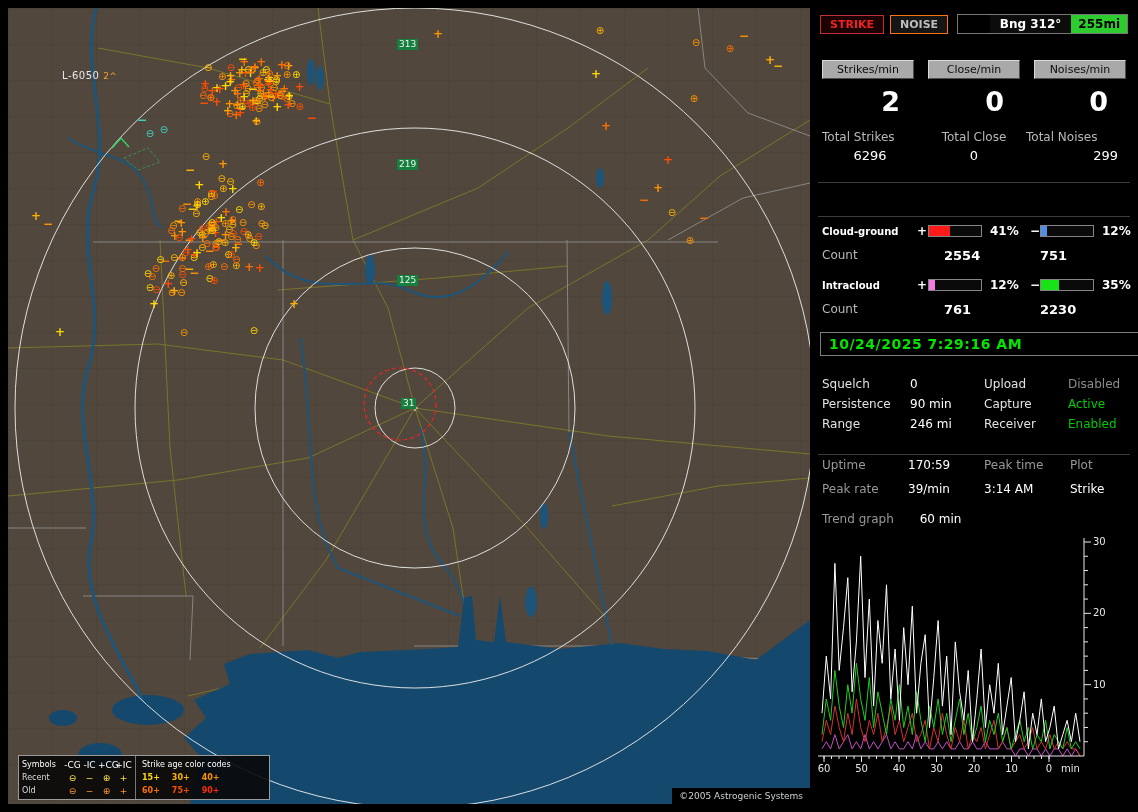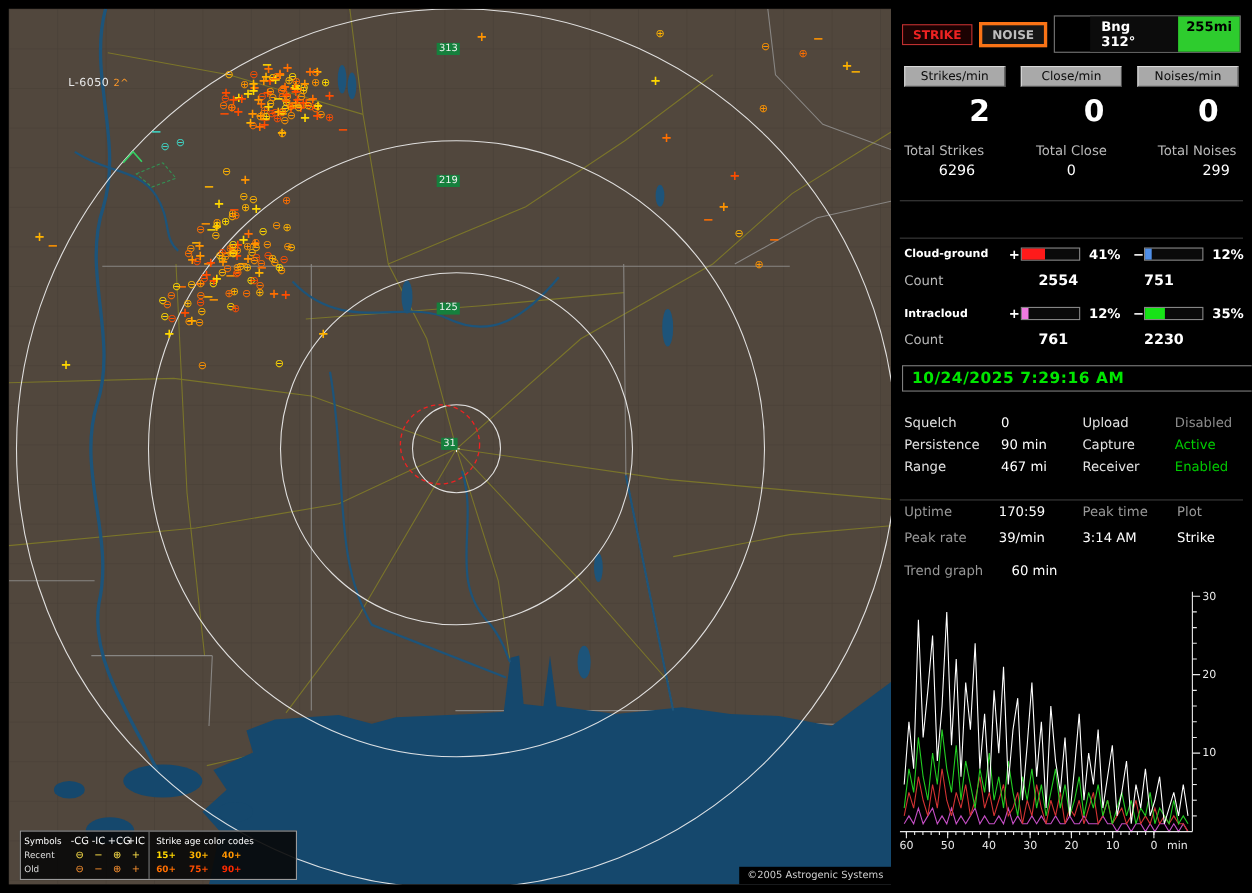--- a/index.html
+++ b/index.html
@@ -25,36 +25,36 @@
   .leg-right .lg-h { color:#fff; height:13px; line-height:13px; }
   .age-row { display:flex; gap:12px; height:13px; align-items:center; font-weight:bold; }
 
   
   .panel { position:absolute; left:818px; top:8px; width:312px; height:796px; background:#000; color:#fff; }
   .prow { position:absolute; left:0; width:312px; }
 
   .btn-row { top:6px; display:flex; align-items:center; padding:0 2px; }
   .btn { font-size:11px; font-weight:bold; padding:2px 9px; margin-right:6px; cursor:pointer; }
   .btn-strike { background:#1c0202; border:1px solid #c03030; color:#ee2222; }
-  .btn-noise  { background:#161616; border:3px solid #f97316; color:#bdbdbd; }
+  .btn-noise  { background:#161616; border:1px solid #f97316; color:#bdbdbd; }
   .bng-group { margin-left:auto; display:flex; align-items:stretch; border:1px solid #777;padding-left:32px; }
   .bng-label { background:#0c0c0c; color:#fff; font-weight:bold; font-size:12px; padding:2px 10px; }
   .bng-range { background:#2ecc2e; color:#000; font-weight:bold; font-size:12px; padding:2px 7px; }
 
   .rate-labels { top:52px; display:flex; justify-content:space-between; padding:0 4px; }
   .rate-box { width:92px; background:#a9a9a9; color:#0c0c0c; font-size:11px; text-align:center;
               padding:2px 0; border-top:1px solid #d9d9d9; border-left:1px solid #d9d9d9;
               border-right:1px solid #4e4e4e; border-bottom:1px solid #4e4e4e; }
   .rate-values { top:78px; display:grid; grid-template-columns:104px 104px 104px; }
   .rate-values .num { font-size:27px; font-weight:bold; color:#fff; text-align:right; padding-right:22px; }
 
   .total-labels { top:122px; display:grid; grid-template-columns:104px 104px 104px; font-size:12px; color:#b9b9b9; }
   .total-labels .c1 { text-align:left; padding-left:4px; }
   .total-labels .c2 { text-align:center; }
-  .total-labels .c3 { text-align:right; padding-right:6px; }
+  .total-labels .c3 { padding-right:6px; }
   .total-values { top:140px; display:grid; grid-template-columns:104px 104px 104px; font-size:13px; color:#fff; }
   .total-values .c1, .total-values .c2 { text-align:center; }
   .total-values .c3 { text-align:right; padding-right:12px; }
 
   .divider { height:1px; background:#3d3d3d; }
   .div1 { top:174px; } .div2 { top:208px; } .div3 { top:446px; }
 
   .dist-title { top:188px; font-size:12px; color:#b9b9b9; padding-left:4px; }
 
   .dist-row { display:grid; grid-template-columns:94px 12px 58px 44px 10px 58px 40px; align-items:center; padding-left:4px; }
@@ -563,21 +563,21 @@
         <span class="sv state-off">Disabled</span>
       </div>
       <div class="set-row">
         <span class="sl">Persistence</span>
         <span class="sv">90 min</span>
         <span class="sl">Capture</span>
         <span class="sv state-on">Active</span>
       </div>
       <div class="set-row">
         <span class="sl">Range</span>
-        <span class="sv">467 mi</span>
+        <span class="sv">246 mi</span>
         <span class="sl">Receiver</span>
         <span class="sv state-on">Enabled</span>
       </div>
     </div>
 
     <div class="prow divider div3"></div>
 
     <div class="prow status-row st1">
       <span class="lbl">Uptime</span>
       <span class="val">170:59</span>

